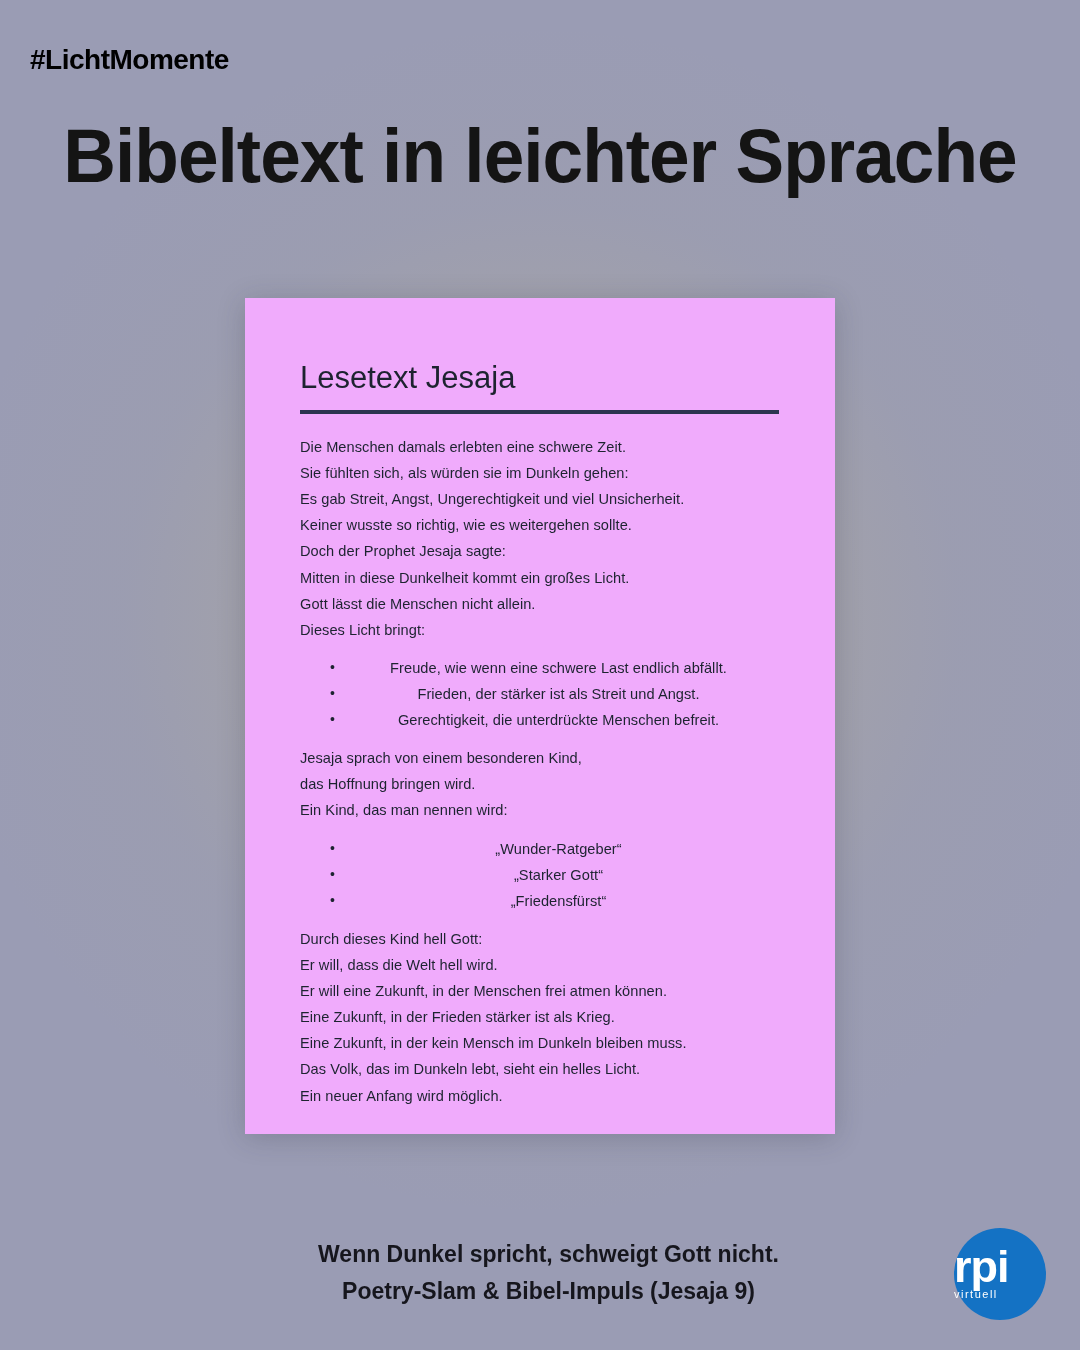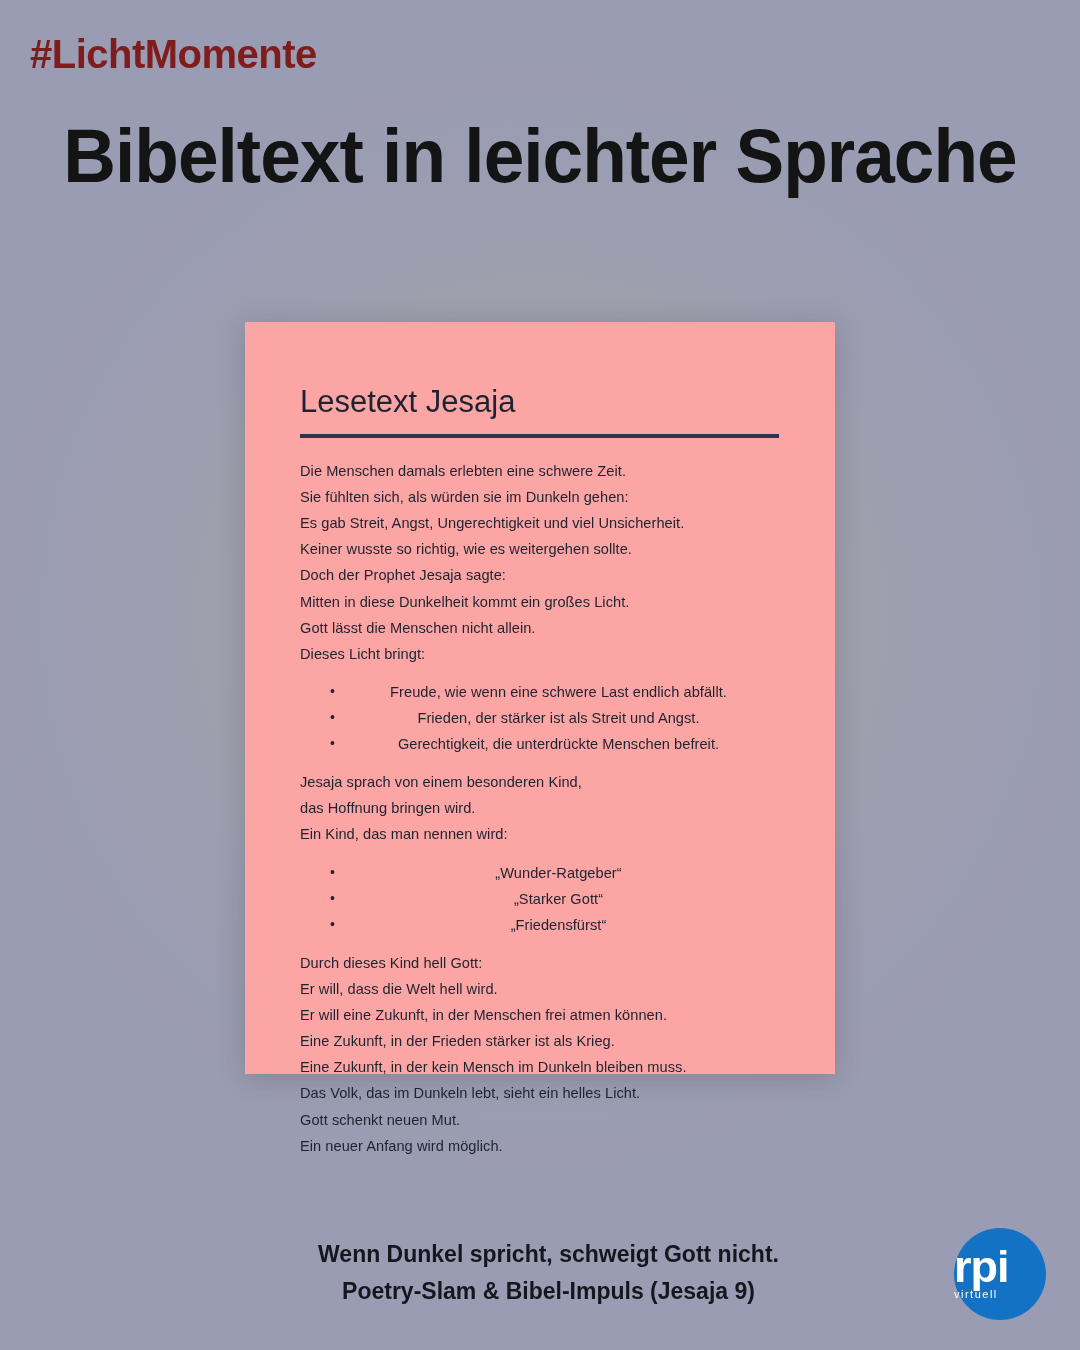--- a/index.html
+++ b/index.html
@@ -31,48 +31,48 @@
     background: radial-gradient(circle at 50% 50%,
                 rgba(196,186,150,0.55) 0%,
                 rgba(178,172,152,0.40) 28%,
                 rgba(160,160,165,0.22) 50%,
                 rgba(154,156,180,0.0) 72%);
     pointer-events: none;
   }
   .hashtag {
     position: absolute;
     left: 30px;
-    top: 32px;
-    font-size: 40px;
-    font-weight: bold;
-    color: #7f1d1d;
+    top: 44px;
+    font-size: 28px;
+    font-weight: bold;
+    color: #000000;
     letter-spacing: -0.5px;
     font-stretch: condensed;
   }
   .headline {
     position: absolute;
     left: 0;
     right: 0;
     top: 118px;
     text-align: center;
     font-size: 76px;
     line-height: 1.0;
     font-weight: bold;
     color: #141414;
     letter-spacing: -1px;
     font-stretch: condensed;
     transform: scaleX(0.96);
   }
   .card {
     position: absolute;
     left: 245px;
-    top: 322px;
+    top: 298px;
     width: 590px;
-    height: 752px;
-    background: #fca5a5;
+    height: 836px;
+    background: #f0abfc;
     box-shadow: 0 4px 26px rgba(40,40,60,0.22);
   }
   .card-inner {
     padding: 62px 52px 0 55px;
   }
   .card-title {
     font-size: 31px;
     color: #1d2330;
     font-weight: normal;
     letter-spacing: 0px;
@@ -185,21 +185,20 @@
           <li>„Wunder-Ratgeber“</li>
           <li>„Starker Gott“</li>
           <li>„Friedensfürst“</li>
         </ul>
         <p>Durch dieses Kind hell Gott:</p>
         <p>Er will, dass die Welt hell wird.</p>
         <p>Er will eine Zukunft, in der Menschen frei atmen können.</p>
         <p>Eine Zukunft, in der Frieden stärker ist als Krieg.</p>
         <p>Eine Zukunft, in der kein Mensch im Dunkeln bleiben muss.</p>
         <p>Das Volk, das im Dunkeln lebt, sieht ein helles Licht.</p>
-        <p>Gott schenkt neuen Mut.</p>
         <p>Ein neuer Anfang wird möglich.</p>
       </div>
     </div>
   </div>
 
   <div class="footer">
     <div>Wenn Dunkel spricht, schweigt Gott nicht.</div>
     <div>Poetry-Slam &amp; Bibel-Impuls (Jesaja 9)</div>
   </div>
 

